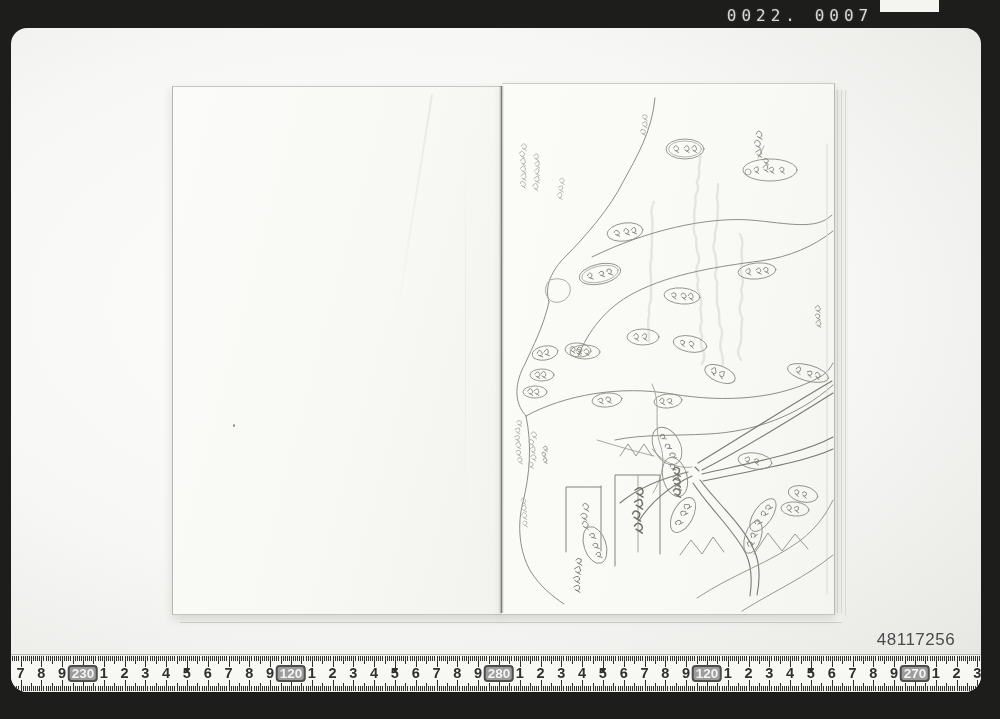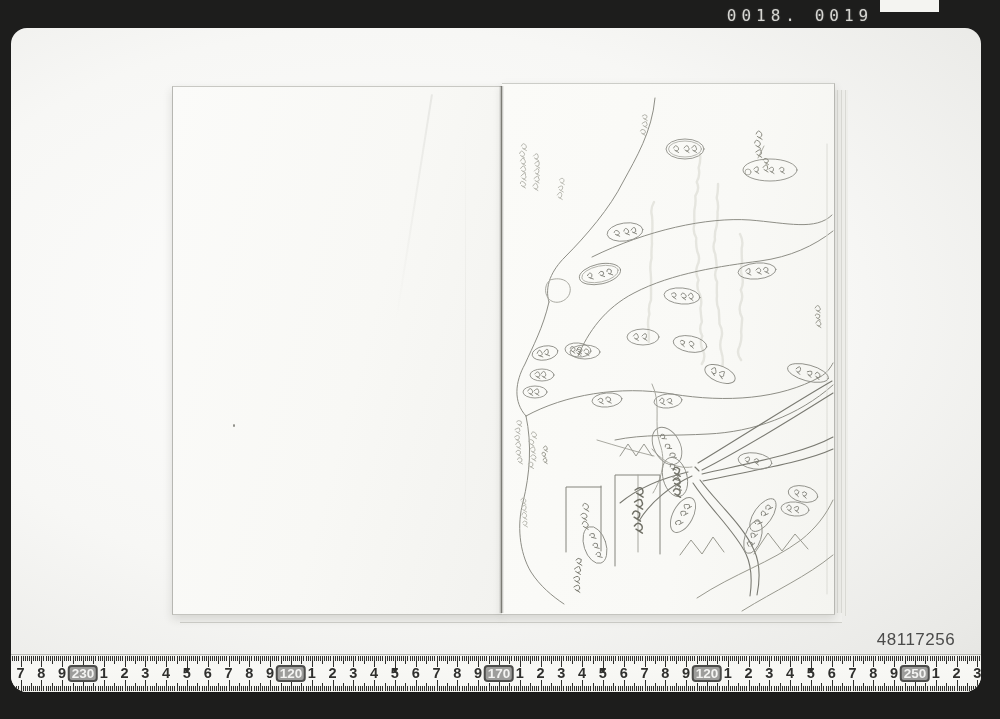--- a/index.html
+++ b/index.html
@@ -83,21 +83,21 @@
     display:inline-block;padding:0 2px;border:2px solid #4c4c4a;border-radius:4px;
     background:#9d9d9b;color:#f4f4f2;line-height:13px;font-size:13.5px;
   }
   .arr{position:absolute;width:0;height:0;border-left:3px solid transparent;border-right:3px solid transparent;border-top:4px solid #2f2f2c;}
   svg{display:block;}
 </style>
 </head>
 <body>
 
 <div class="top-bar"></div>
-<div class="counter">0018. 0019</div>
+<div class="counter">0022. 0007</div>
 <div class="film-tab"></div>
 
 <div class="stage">
 
   <div class="stack-right"></div>
   <div class="stack-bottom"></div>
 
   <div class="page page-left">
     <div class="crease"></div>
     <div class="crease2"></div>
@@ -861,21 +861,21 @@
       <div class="tk tk-top" style="left:479.6px;height:5px"></div>
       <div class="tk tk-bot" style="left:479.6px;height:5px"></div>
       <div class="tk tk-top" style="left:481.7px;height:5px"></div>
       <div class="tk tk-bot" style="left:481.7px;height:5px"></div>
       <div class="tk tk-top" style="left:483.7px;height:5px"></div>
       <div class="tk tk-bot" style="left:483.7px;height:5px"></div>
       <div class="tk tk-top" style="left:485.8px;height:5px"></div>
       <div class="tk tk-bot" style="left:485.8px;height:5px"></div>
       <div class="tk tk-top" style="left:487.9px;height:11px"></div>
       <div class="tk tk-bot" style="left:487.9px;height:11px"></div>
-      <div class="num" style="left:487.9px"><span class="boxed">170</span></div>
+      <div class="num" style="left:487.9px"><span class="boxed">280</span></div>
       <div class="tk tk-top" style="left:490.0px;height:5px"></div>
       <div class="tk tk-bot" style="left:490.0px;height:5px"></div>
       <div class="tk tk-top" style="left:492.1px;height:5px"></div>
       <div class="tk tk-bot" style="left:492.1px;height:5px"></div>
       <div class="tk tk-top" style="left:494.1px;height:5px"></div>
       <div class="tk tk-bot" style="left:494.1px;height:5px"></div>
       <div class="tk tk-top" style="left:496.2px;height:5px"></div>
       <div class="tk tk-bot" style="left:496.2px;height:5px"></div>
       <div class="tk tk-top" style="left:498.3px;height:8px"></div>
       <div class="tk tk-bot" style="left:498.3px;height:8px"></div>
@@ -1285,21 +1285,21 @@
       <div class="tk tk-top" style="left:895.6px;height:5px"></div>
       <div class="tk tk-bot" style="left:895.6px;height:5px"></div>
       <div class="tk tk-top" style="left:897.7px;height:5px"></div>
       <div class="tk tk-bot" style="left:897.7px;height:5px"></div>
       <div class="tk tk-top" style="left:899.7px;height:5px"></div>
       <div class="tk tk-bot" style="left:899.7px;height:5px"></div>
       <div class="tk tk-top" style="left:901.8px;height:5px"></div>
       <div class="tk tk-bot" style="left:901.8px;height:5px"></div>
       <div class="tk tk-top" style="left:903.9px;height:11px"></div>
       <div class="tk tk-bot" style="left:903.9px;height:11px"></div>
-      <div class="num" style="left:903.9px"><span class="boxed">250</span></div>
+      <div class="num" style="left:903.9px"><span class="boxed">270</span></div>
       <div class="tk tk-top" style="left:906.0px;height:5px"></div>
       <div class="tk tk-bot" style="left:906.0px;height:5px"></div>
       <div class="tk tk-top" style="left:908.1px;height:5px"></div>
       <div class="tk tk-bot" style="left:908.1px;height:5px"></div>
       <div class="tk tk-top" style="left:910.1px;height:5px"></div>
       <div class="tk tk-bot" style="left:910.1px;height:5px"></div>
       <div class="tk tk-top" style="left:912.2px;height:5px"></div>
       <div class="tk tk-bot" style="left:912.2px;height:5px"></div>
       <div class="tk tk-top" style="left:914.3px;height:8px"></div>
       <div class="tk tk-bot" style="left:914.3px;height:8px"></div>

